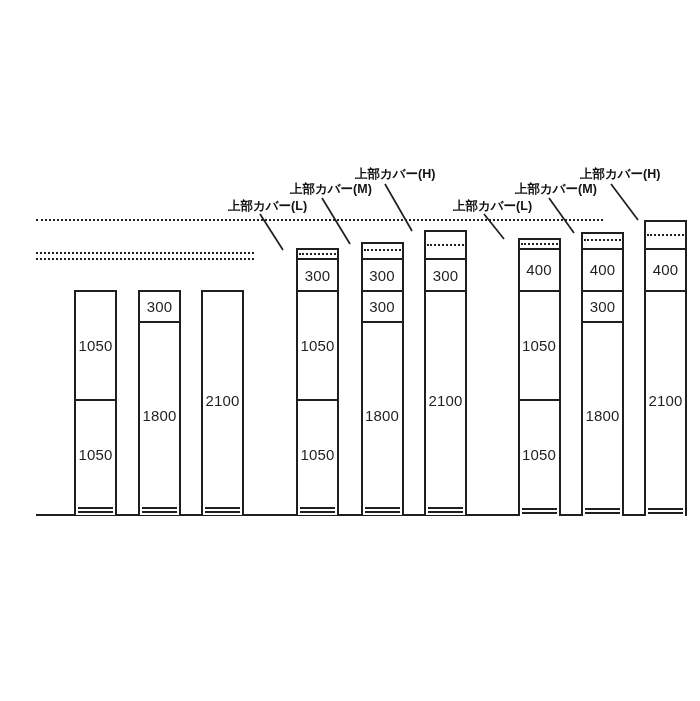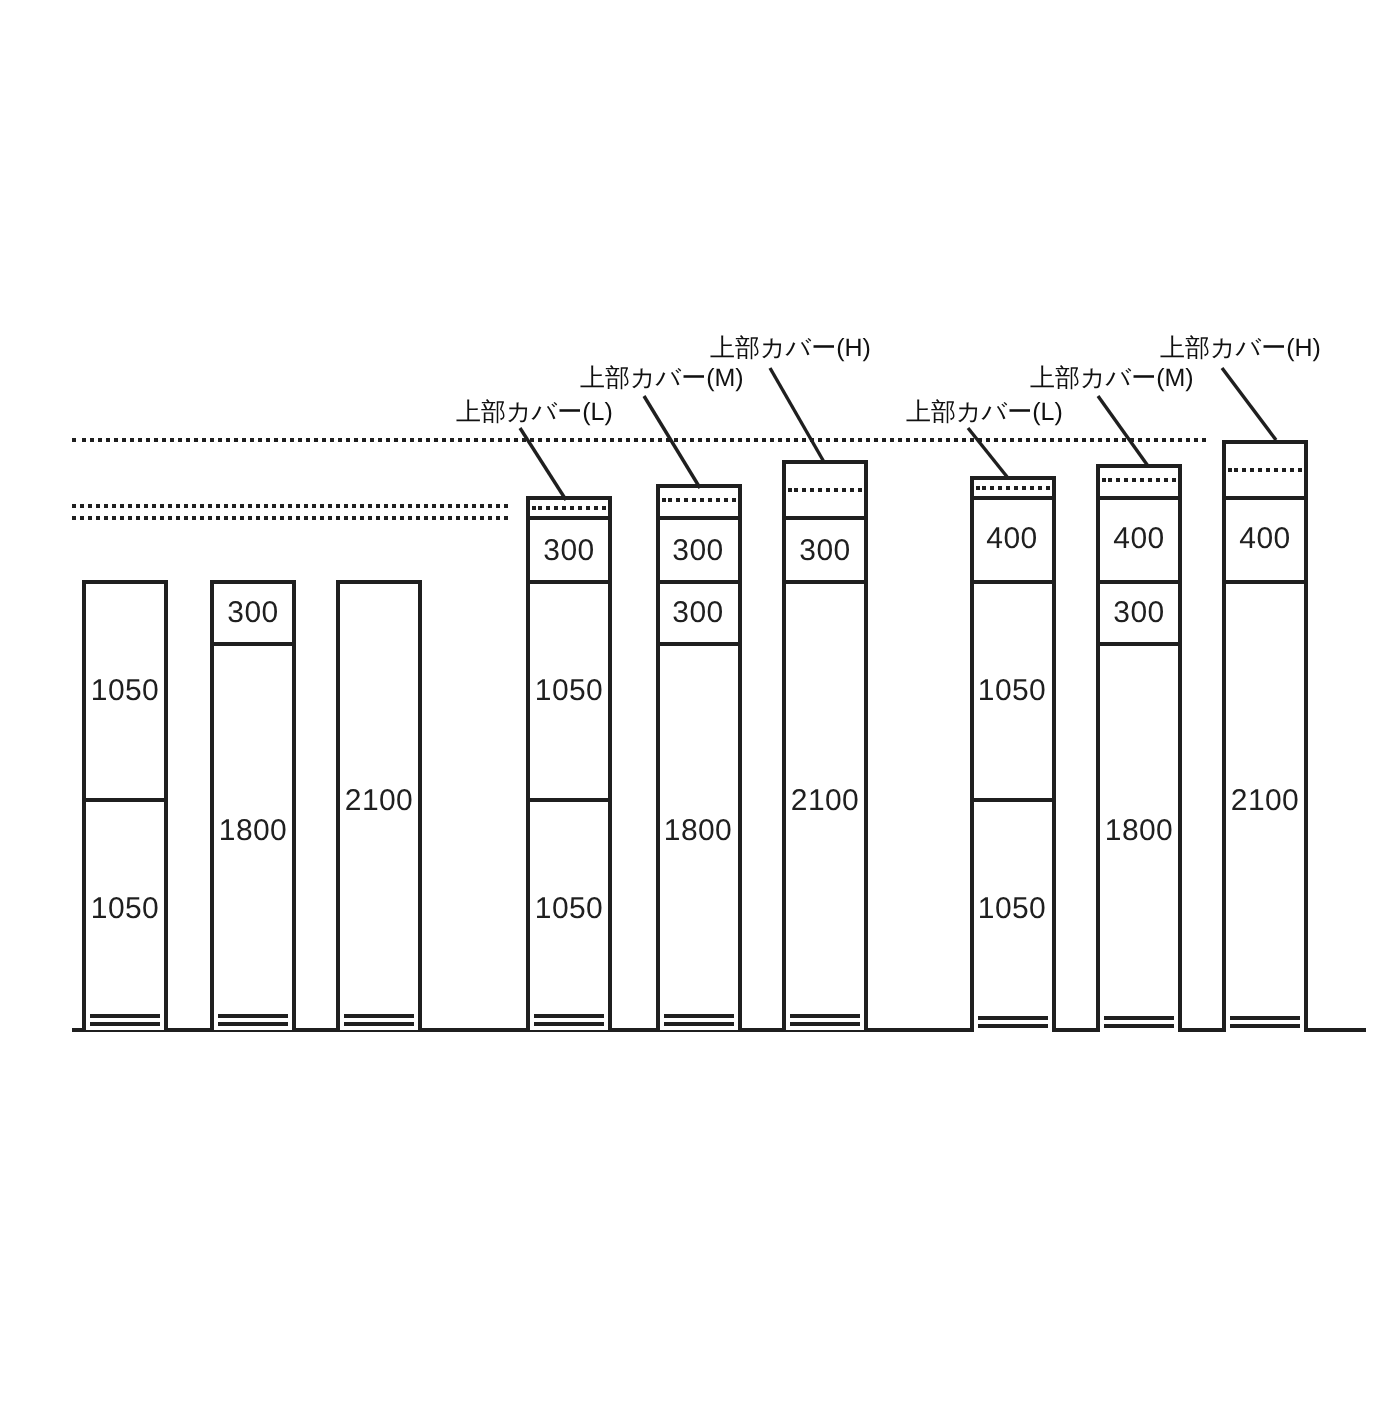--- a/index.html
+++ b/index.html
@@ -20,20 +20,21 @@
     position: absolute;
     height: 0;
     border-top: 2px solid #1f1f1f;
   }
   .column {
     position: absolute;
     box-sizing: border-box;
     border: 2px solid #1f1f1f;
     border-bottom: none;
     background: #ffffff;
+    margin-left: 33px;
   }
   .cover {
     position: relative;
     box-sizing: border-box;
     border-bottom: 2px solid #1f1f1f;
     background: #ffffff;
   }
   .cover-dot {
     position: absolute;
     left: 1px;
@@ -59,21 +60,21 @@
     right: 2px;
     bottom: 2px;
     height: 6px;
     border-top: 2px solid #1f1f1f;
     border-bottom: 2px solid #1f1f1f;
     background: #ffffff;
   }
   .callout {
     position: absolute;
     font-size: 12.5px;
-    font-weight: 400;
+    font-weight: 700;
     color: #111111;
     white-space: nowrap;
   }
   #leaders {
     position: absolute;
     left: 0; top: 0;
     pointer-events: none;
   }
 </style>
 </head>

